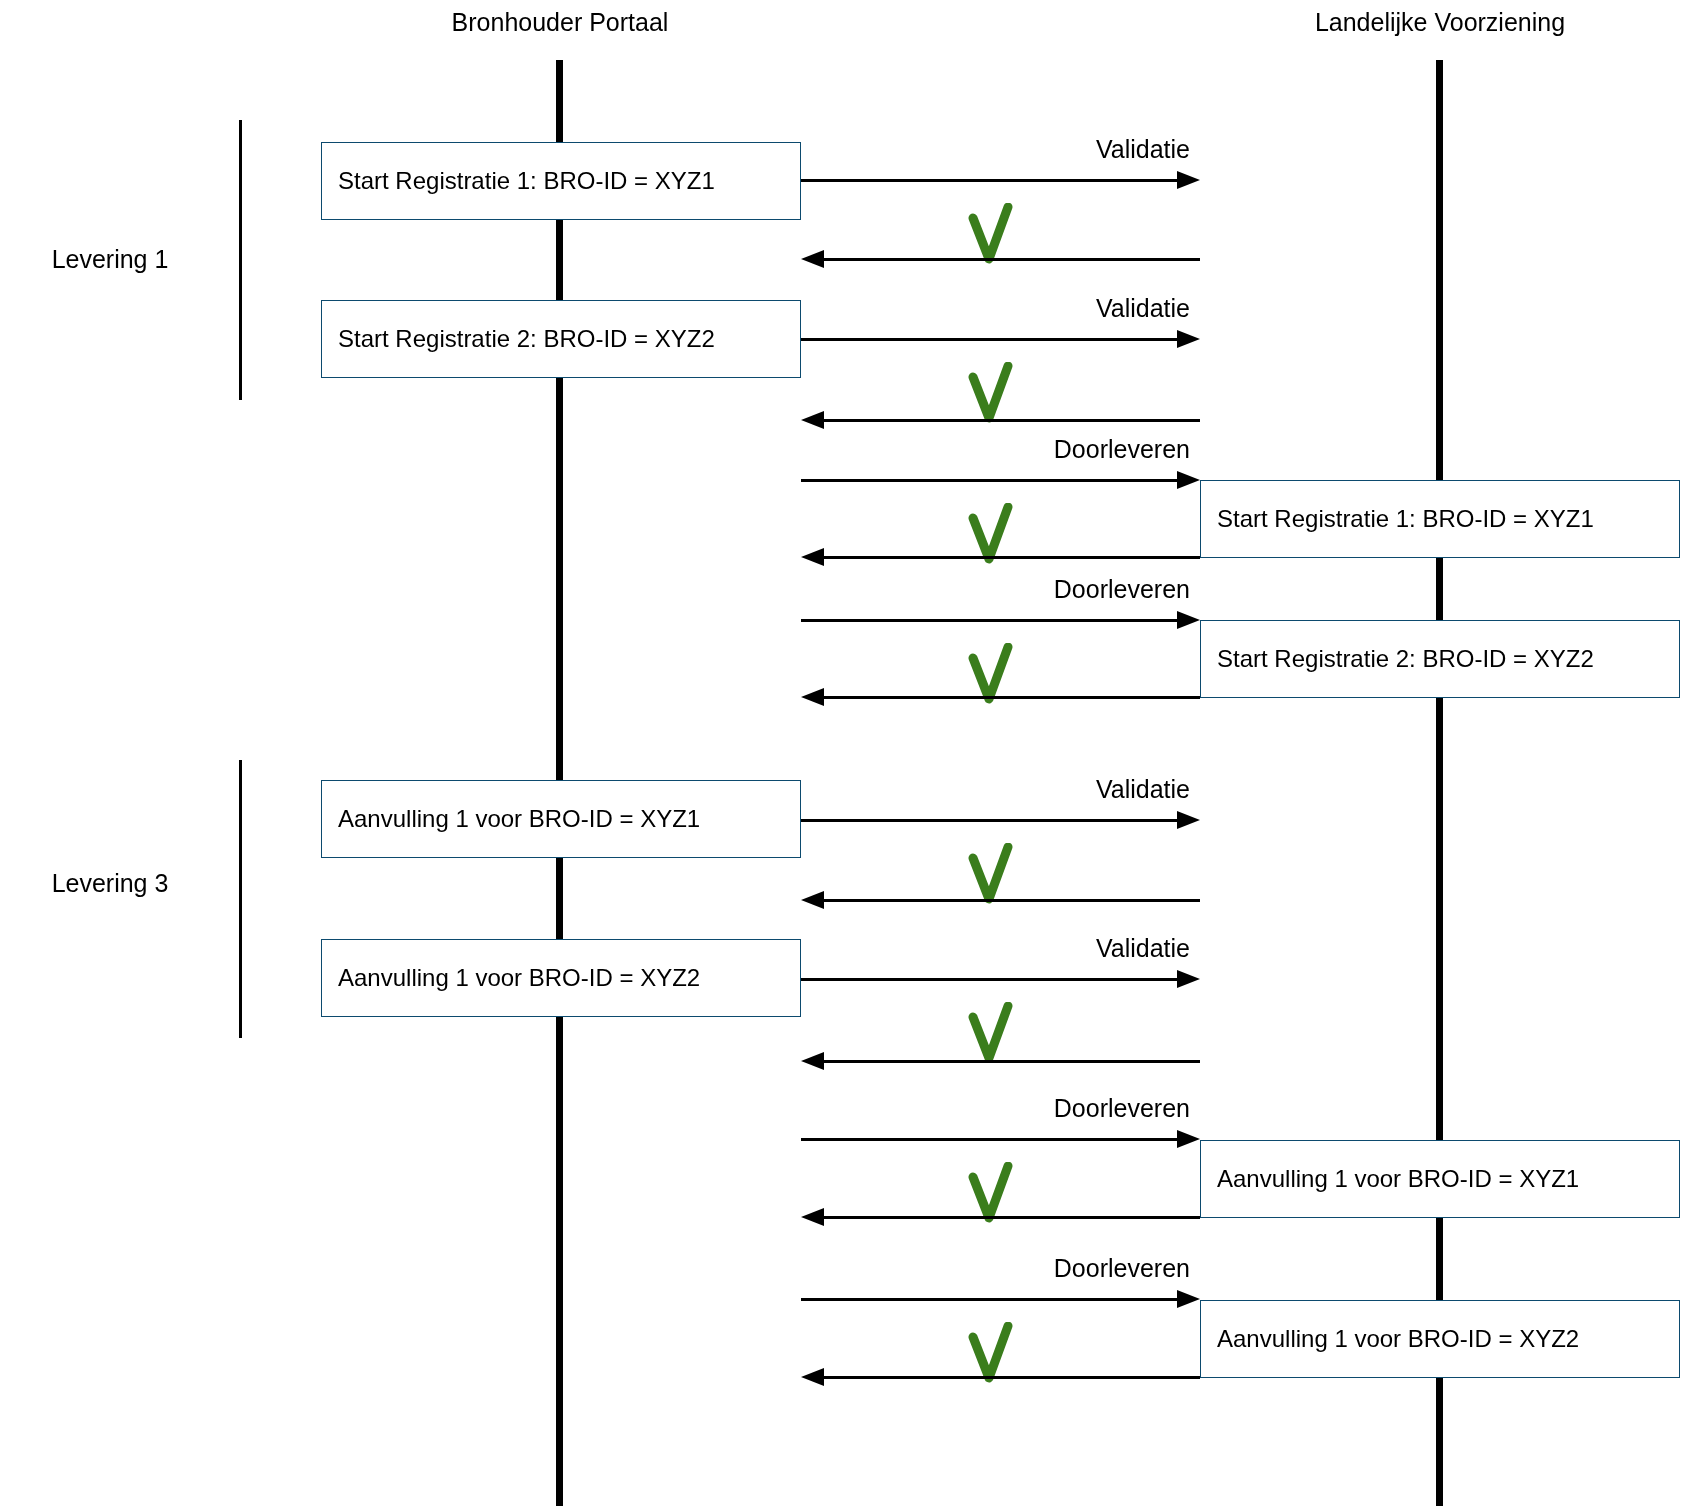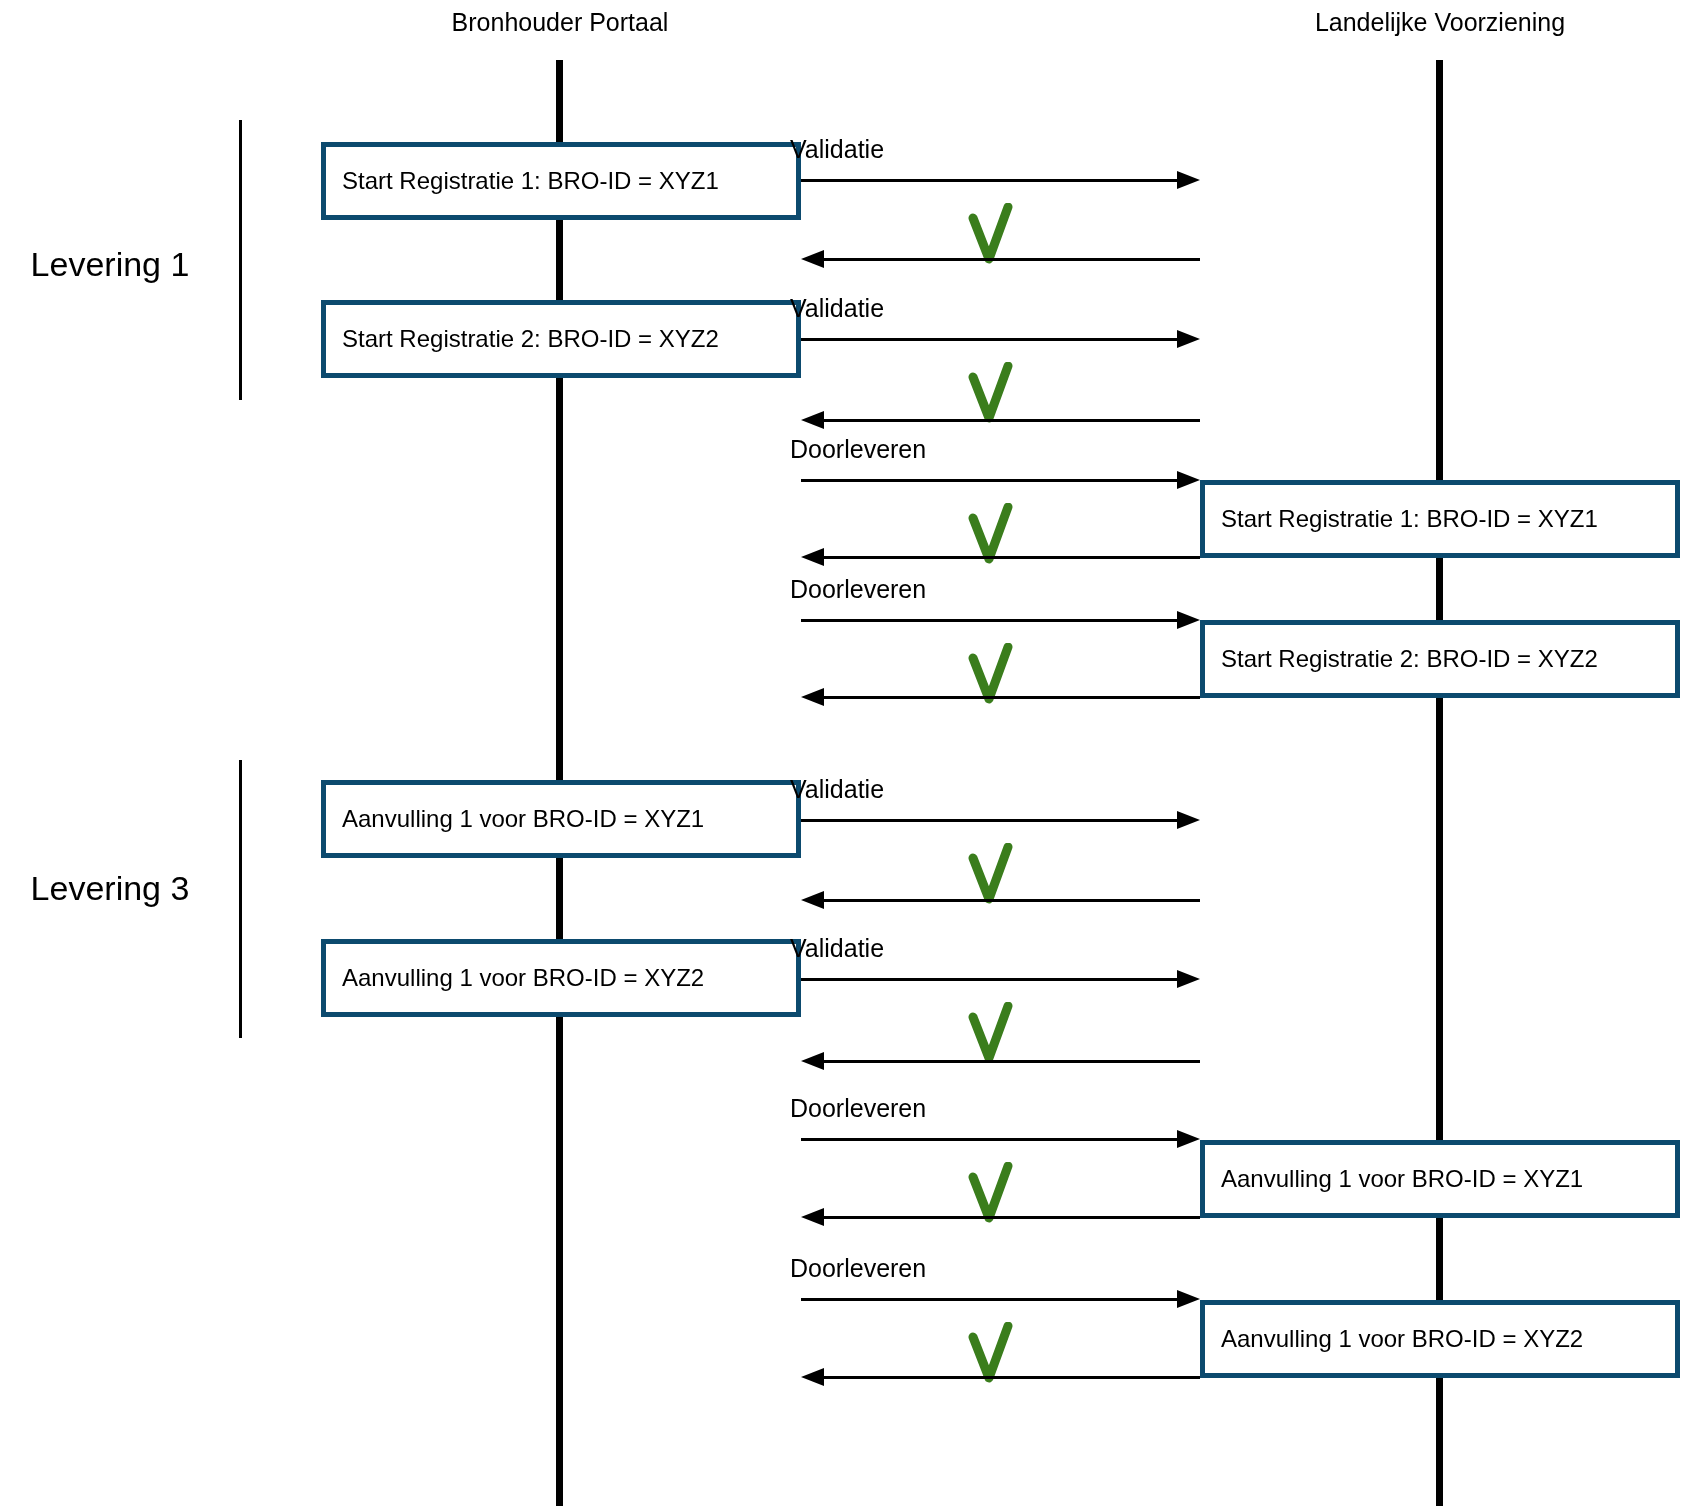--- a/index.html
+++ b/index.html
@@ -28,44 +28,44 @@
   .bracket {
     position: absolute;
     left: 239px;
     width: 3px;
     background: #000000;
   }
   .group-label {
     position: absolute;
     left: 20px;
     width: 180px;
-    font-size: 34px;
+    font-size: 25px;
     text-align: center;
     white-space: nowrap;
   }
   .msg-box {
     position: absolute;
     width: 480px;
     height: 78px;
     box-sizing: border-box;
-    border: 5px solid #0c4a6e;
+    border: 1px solid #0c4a6e;
     background: #ffffff;
     display: flex;
     align-items: center;
     padding-left: 16px;
     font-size: 24px;
     white-space: nowrap;
     z-index: 2;
   }
   .msg-label {
     position: absolute;
     width: 400px;
     left: 790px;
     font-size: 25px;
-    text-align: left;
+    text-align: right;
     white-space: nowrap;
     z-index: 3;
   }
   .arrow {
     position: absolute;
     height: 3px;
     background: #000000;
     z-index: 3;
   }
   .arrow.fwd { left: 801px; width: 376px; }

